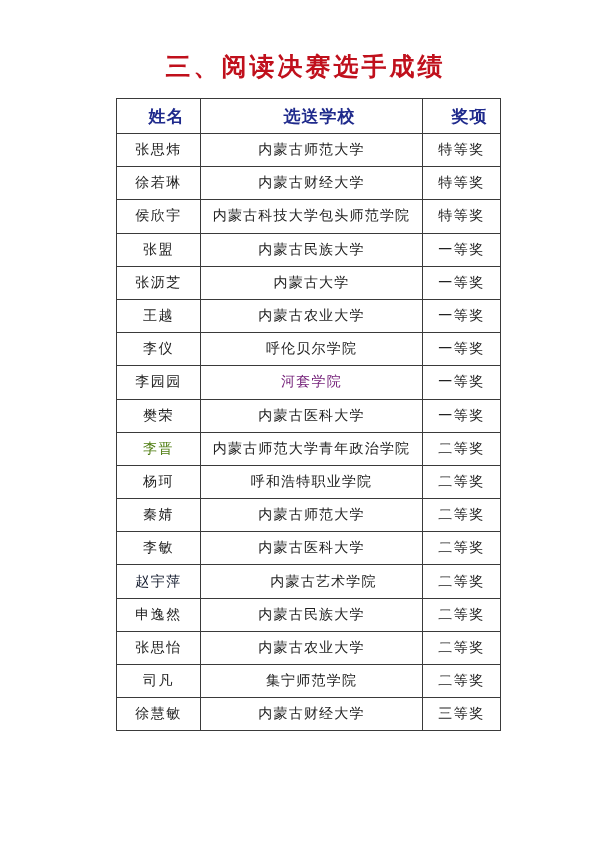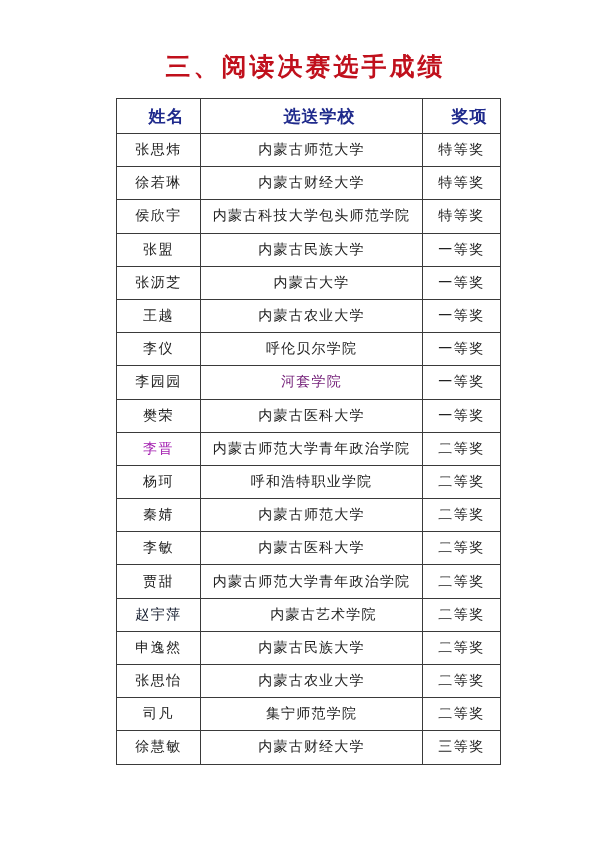--- a/index.html
+++ b/index.html
@@ -116,42 +116,37 @@
         <td style="color: rgb(34, 34, 34); border-color: rgb(58, 58, 58);">李园园</td>
         <td class="school" style="color: #701a75; border-color: rgb(58, 58, 58);">河套学院</td>
         <td style="color: rgb(34, 34, 34); border-color: rgb(58, 58, 58);">一等奖</td>
       </tr>
     <tr>
         <td style="color: rgb(34, 34, 34); border-color: rgb(58, 58, 58);">樊荣</td>
         <td class="school" style="color: rgb(34, 34, 34); border-color: rgb(58, 58, 58);">内蒙古医科大学</td>
         <td style="color: rgb(34, 34, 34); border-color: rgb(58, 58, 58);">一等奖</td>
       </tr>
     <tr>
-        <td style="color: #a21caf; border-color: rgb(58, 58, 58);">李晋</td>
+        <td style="color: #4d7c0f; border-color: rgb(58, 58, 58);">李晋</td>
         <td class="school" style="color: rgb(34, 34, 34); border-color: rgb(58, 58, 58);">内蒙古师范大学青年政治学院</td>
         <td style="color: rgb(34, 34, 34); border-color: rgb(58, 58, 58);">二等奖</td>
       </tr>
     <tr>
         <td style="color: rgb(34, 34, 34); border-color: rgb(58, 58, 58);">杨珂</td>
         <td class="school" style="color: rgb(34, 34, 34); border-color: rgb(58, 58, 58);">呼和浩特职业学院</td>
         <td style="color: rgb(34, 34, 34); border-color: rgb(58, 58, 58);">二等奖</td>
       </tr>
     <tr>
         <td style="color: rgb(34, 34, 34); border-color: rgb(58, 58, 58);">秦婧</td>
         <td class="school" style="color: rgb(34, 34, 34); border-color: rgb(58, 58, 58);">内蒙古师范大学</td>
         <td style="color: rgb(34, 34, 34); border-color: rgb(58, 58, 58);">二等奖</td>
       </tr>
     <tr>
         <td style="color: rgb(34, 34, 34); border-color: rgb(58, 58, 58);">李敏</td>
         <td class="school" style="color: rgb(34, 34, 34); border-color: rgb(58, 58, 58);">内蒙古医科大学</td>
-        <td style="color: rgb(34, 34, 34); border-color: rgb(58, 58, 58);">二等奖</td>
-      </tr>
-    <tr>
-        <td style="color: rgb(34, 34, 34); border-color: rgb(58, 58, 58);">贾甜</td>
-        <td class="school" style="color: rgb(34, 34, 34); border-color: rgb(58, 58, 58);">内蒙古师范大学青年政治学院</td>
         <td style="color: rgb(34, 34, 34); border-color: rgb(58, 58, 58);">二等奖</td>
       </tr>
     <tr>
         <td style="color: #0f172a; border-color: rgb(58, 58, 58);">赵宇萍</td>
         <td class="school" style="color: rgb(34, 34, 34); border-color: rgb(58, 58, 58); padding-left: 24px;">内蒙古艺术学院</td>
         <td style="color: rgb(34, 34, 34); border-color: rgb(58, 58, 58);">二等奖</td>
       </tr>
     <tr>
         <td style="color: rgb(34, 34, 34); border-color: rgb(58, 58, 58);">申逸然</td>
         <td class="school" style="color: rgb(34, 34, 34); border-color: rgb(58, 58, 58);">内蒙古民族大学</td>

